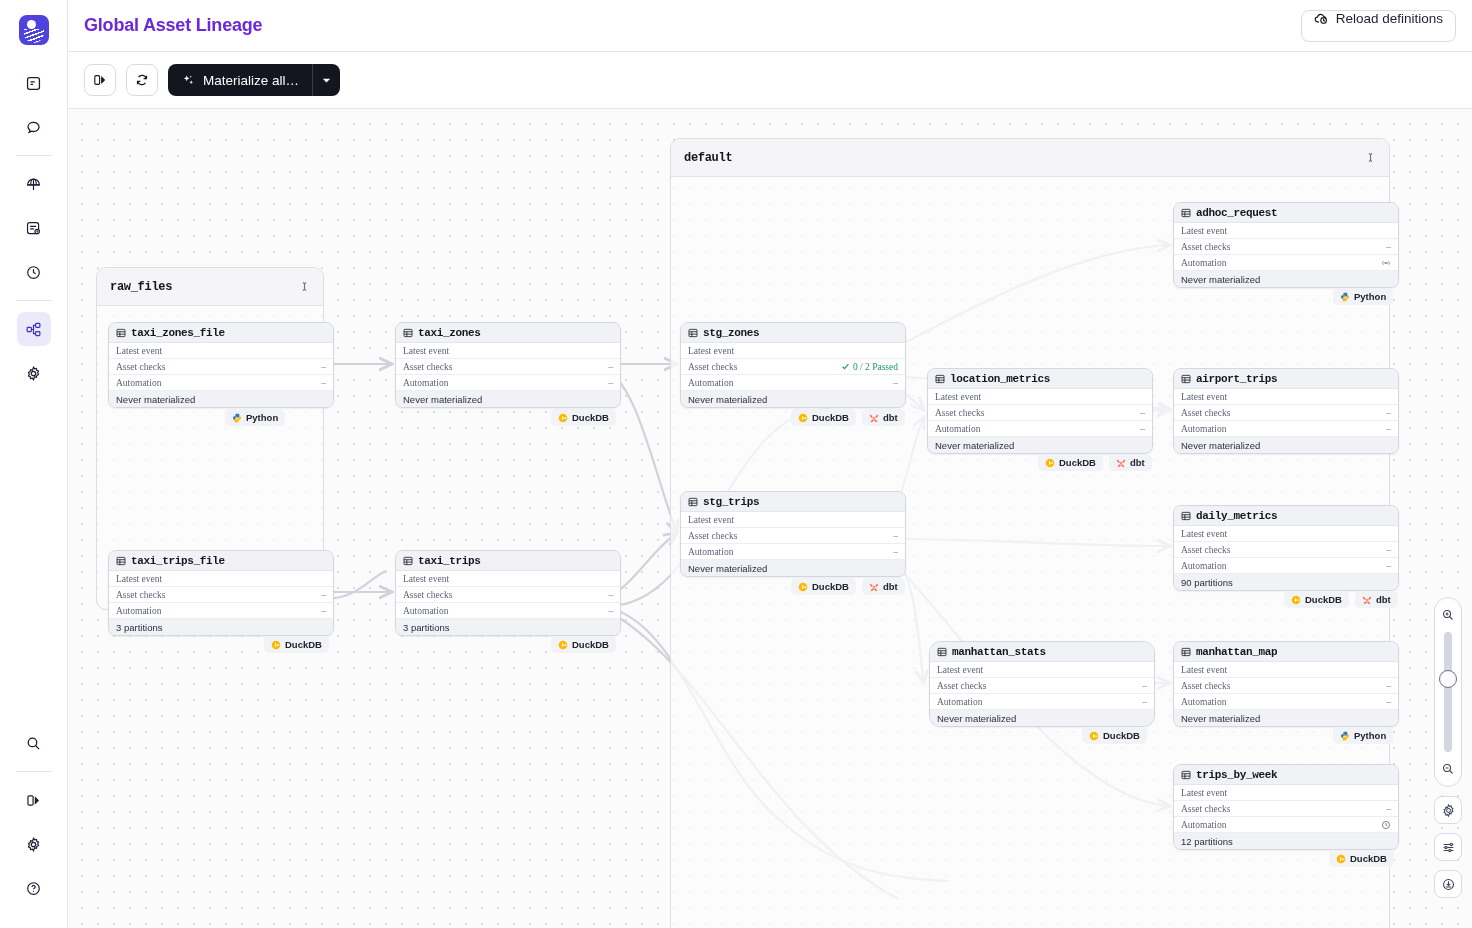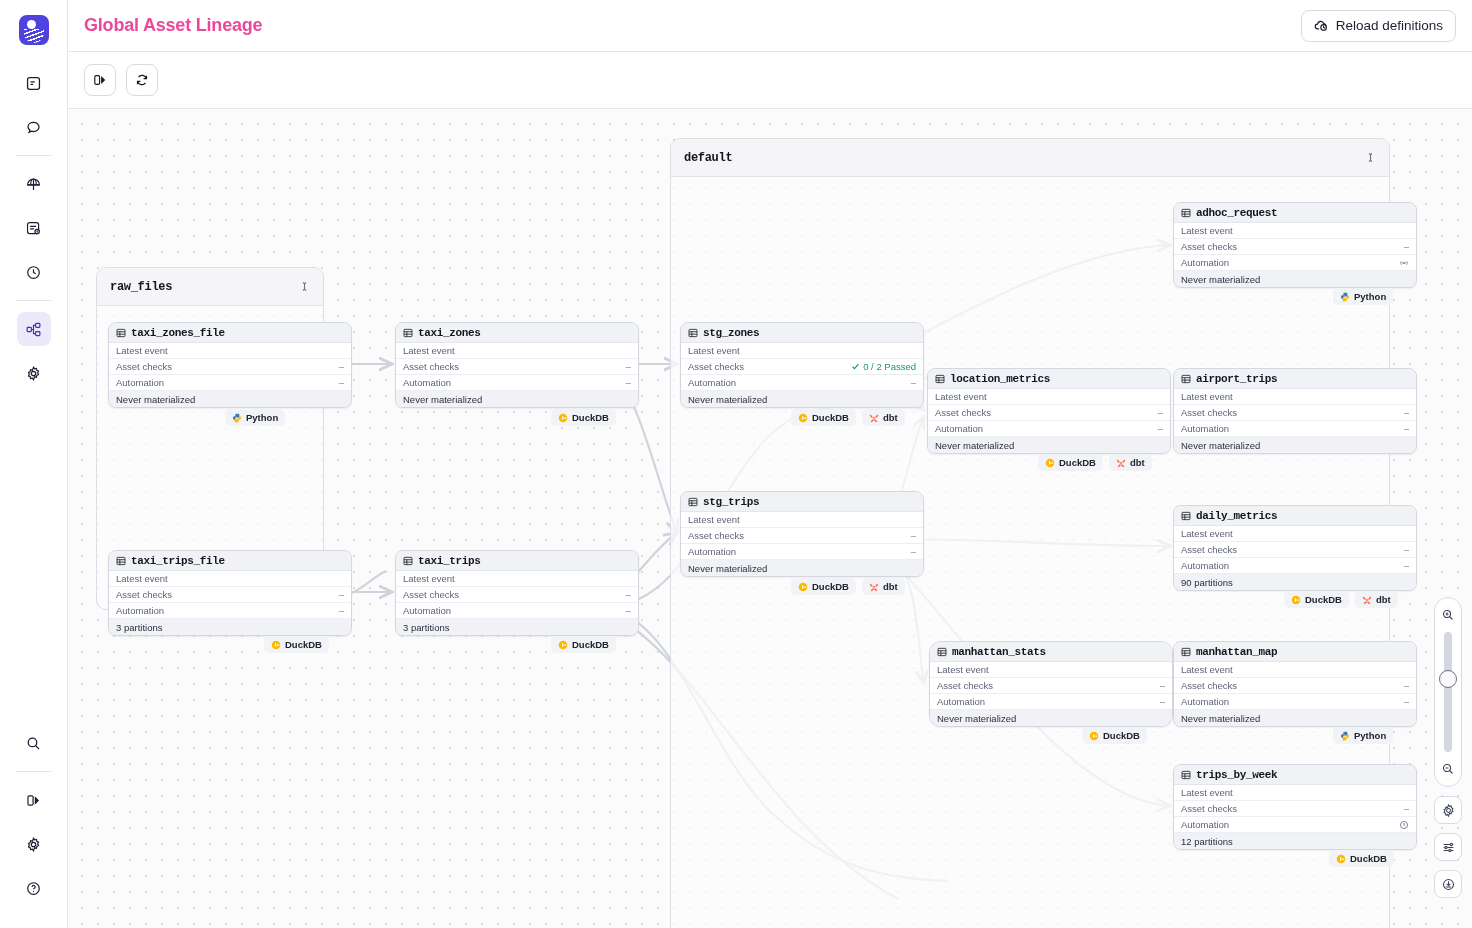--- a/index.html
+++ b/index.html
@@ -42,25 +42,25 @@
   .rail-spacer { flex: 1 1 auto; }
   .rail-bottom { margin-bottom: 18px; display:flex; flex-direction:column; align-items:center; }
 
   
   #header {
     position: absolute; left: 68px; top: 0; width: 1404px; height: 52px;
     background: #fff; border-bottom: 1px solid #e6e6ea;
     display: flex; align-items: center; padding: 0 16px;
   }
   #page-title {
-    font-size: 18px; font-weight: 700; color: #ec4899; letter-spacing: -0.2px;
+    font-size: 18px; font-weight: 700; color: #6d28d9; letter-spacing: -0.2px;
   }
   #reload-btn {
     margin-left: auto; height: 32px; padding: 0 12px; border: 1px solid #d9dbe4;
-    border-radius: 8px; background: #fff; display: flex; align-items: center; gap: 7px;
+    border-radius: 8px; background: #fff; display: flex; align-items: flex-start; gap: 7px;
     font-size: 13.5px; color: #1c1f33; cursor: pointer;
   }
 
   
   #toolbar {
     position: absolute; left: 68px; top: 52px; width: 1404px; height: 57px;
     background: #fff; border-bottom: 1px solid #e6e6ea;
     display: flex; align-items: center; padding: 0 16px; gap: 10px;
   }
   .icon-box {
@@ -112,38 +112,39 @@
     padding: 0 13px; gap: 8px;
   }
   .group-title {
     font-family: "Liberation Mono", monospace; font-size: 12px;
     font-weight: 700; color: #14161f; letter-spacing: -0.3px;
   }
   .group-collapse { margin-left:auto; color:#6b7083; cursor:pointer; display:flex; }
 
   
   .node {
-    position: absolute; width: 244px; background: #ffffff;
+    position: absolute; width: 226px; background: #ffffff;
     border: 1px solid #d4d7e0; border-radius: 8px;
     box-shadow: 0 1px 2px rgba(16,18,30,0.06);
     overflow: hidden; cursor: pointer;
   }
   .node-head {
     height: 20px; background: #f1f2f5; border-bottom: 1px solid #e4e6ee;
     display:flex; align-items:center; gap: 5px; padding: 0 7px;
   }
   .node-name {
     font-family: "Liberation Mono", monospace; font-size: 11px;
     font-weight: 700; color: #14161f; letter-spacing: -0.35px;
     white-space: nowrap; overflow: hidden; text-overflow: ellipsis;
   }
   .node-row {
     height: 16px; display: flex; align-items: center; padding: 0 7px;
     font-size: 9.5px; color: #5e6478; border-bottom: 1px solid #eceef4;
     background: #fff;
+    font-family: Liberation Serif, serif;
   }
   .node-row .rv { margin-left: auto; color: #7d8396; font-size: 9.5px; display:flex; align-items:center; gap:3px; }
   .node-row .rv.pass { color: #1a9a5d; justify-content: flex-end; }
   .node-foot {
     height: 16px; display:flex; align-items:center; padding: 8px 7px;
     font-size: 9.5px; color: #2a2e3f; background: #f1f2f5;
   }
   .tags { position: absolute; display: flex; gap: 6px; }
   .tag {
     height: 17px; background: #f2f3f6; border-radius: 5px;
@@ -287,20 +288,39 @@
     </span>
   </div>
   <div class="icon-box">
     <span style="display:flex">
       <svg width="16" height="16" viewBox="0 0 20 20" fill="none" stroke="#14161f" stroke-width="1.5">
         <path d="M15.3 8.4a5.4 5.4 0 00-9.6-2.1"></path>
           <path d="M4.7 11.6a5.4 5.4 0 009.6 2.1"></path>
         <path d="M15.6 4.8v3.6h-3.6M4.4 15.2v-3.6h3.6"></path>
       </svg>
     </span>
+  </div>
+  <div id="materialize-group">
+    <div id="materialize-btn">
+      <span style="display:flex">
+        <svg width="15" height="15" viewBox="0 0 20 20" fill="#fff">
+          <path d="M7.6 3.2l1.1 2.8 2.8 1.1-2.8 1.1-1.1 2.8-1.1-2.8L3.7 7.1l2.8-1.1z"></path>
+          <path d="M13.6 9.8l.7 1.8 1.8.7-1.8.7-.7 1.8-.7-1.8-1.8-.7 1.8-.7z"></path>
+          <path d="M13 3.4l.45 1.15L14.6 5l-1.15.45L13 6.6l-.45-1.15L11.4 5l1.15-.45z"></path>
+        </svg>
+      </span>
+      <span>Materialize all…</span>
+    </div>
+    <div id="materialize-caret">
+      <span style="display:flex">
+        <svg width="11" height="11" viewBox="0 0 12 12" fill="#fff">
+            <path d="M2 4.2l4 4 4-4z"></path>
+          </svg>
+      </span>
+    </div>
   </div>
 </div>
 
 <div id="canvas">
 
   <svg id="edge-layer">
     <defs>
       <marker id="ah" markerWidth="7" markerHeight="7" refX="6" refY="3.2" orient="auto">
         <path d="M0,0.4 L6,3.2 L0,6" fill="none" stroke="#d0d3dc" stroke-width="1.3"></path>
       </marker>

